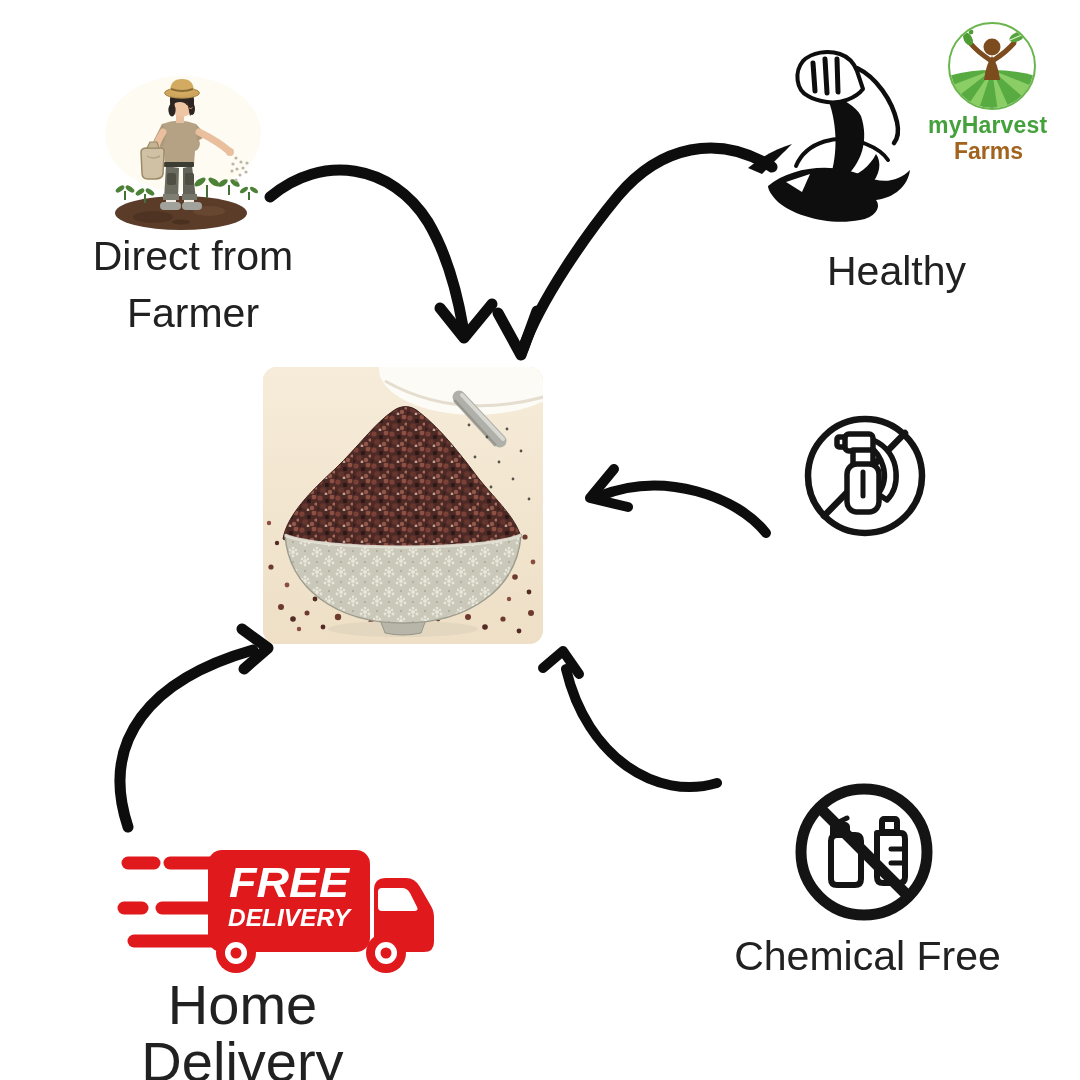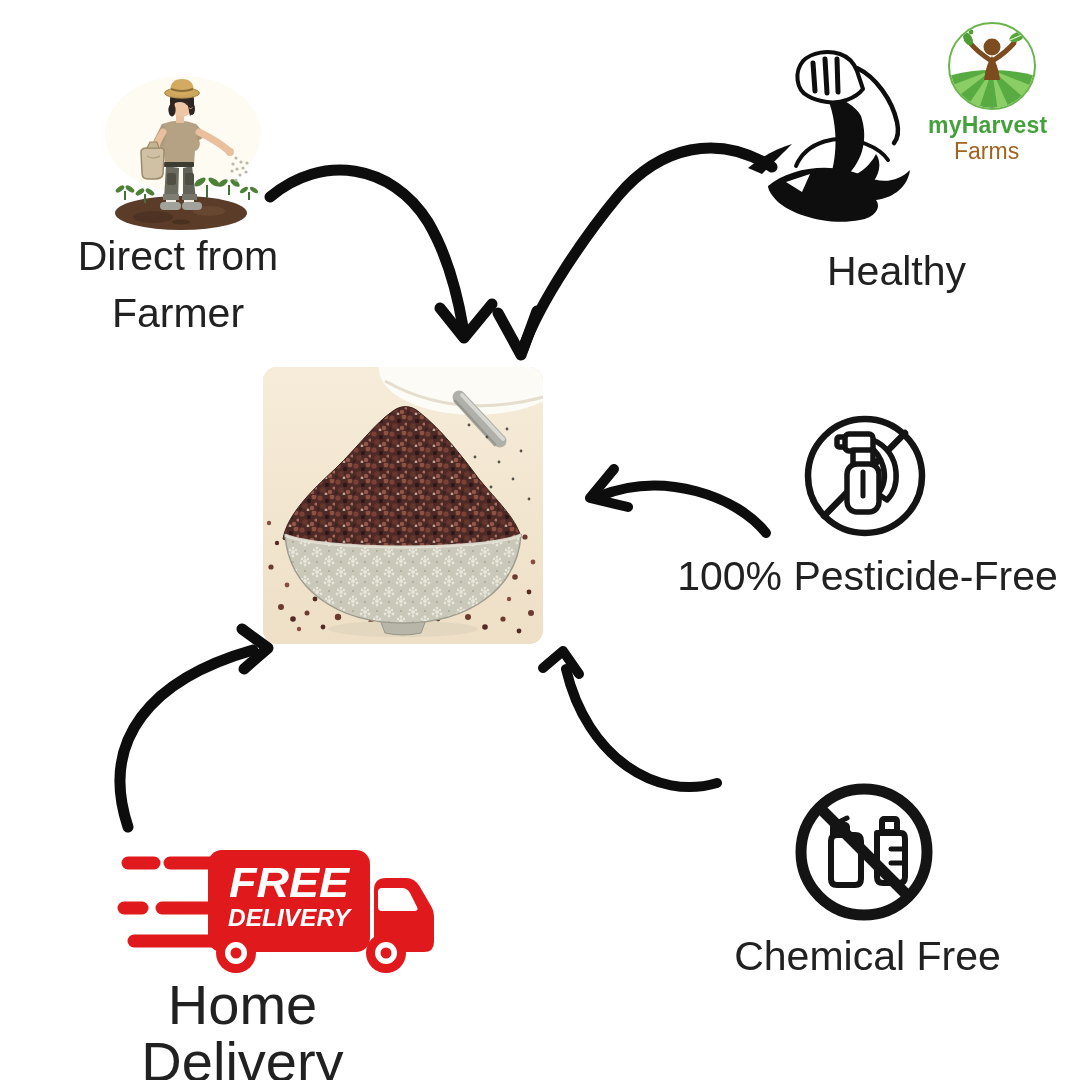--- a/index.html
+++ b/index.html
@@ -4,29 +4,29 @@
 <style>
   html,body{margin:0;padding:0;background:#ffffff;}
   .canvas{
     position:relative;width:1080px;height:1080px;background:#ffffff;overflow:hidden;
     font-family:"Liberation Sans","DejaVu Sans",sans-serif;color:var(--text,#212121);
   }
   .label{
     position:absolute;text-align:center;white-space:pre-line;
     font-size:41px;line-height:57px;color:var(--text,#212121);font-weight:400;
   }
-  .label-direct{left:8px;top:228px;width:340px;}
+  .label-direct{left:23px;top:228px;width:340px;}
   .label-healthy{left:716px;top:243px;width:250px;text-align:right;}
   .label-pesticide{left:655px;top:548px;width:425px;}
   .label-chemical{left:655px;top:928px;width:425px;}
   .label-home{left:95px;top:976px;width:295px;font-size:56px;}
   .brand{position:absolute;left:928px;top:20px;width:128px;text-align:left;}
   .brand svg{display:block;margin:0 auto;}
   .brand-name{font-weight:700;font-size:23px;line-height:26px;color:var(--brand-green,#44a13c);letter-spacing:.2px;}
-  .brand-suffix{font-weight:400;font-size:23px;line-height:26px;color:var(--brand-brown,#a2631d);padding-left:26px;}
+  .brand-suffix{font-weight:700;font-size:23px;line-height:26px;color:var(--brand-brown,#a2631d);padding-left:26px;}
   .photo{
     position:absolute;left:263px;top:367px;width:280px;height:277px;
     border-radius:14px;overflow:hidden;background:#f2e5d0;
   }
   .arrows{position:absolute;left:0;top:0;width:1080px;height:1080px;color:var(--arrow,#0d0d0d);pointer-events:none;}
   .arrows path,.arrows polyline{stroke:currentColor;fill:none;stroke-linecap:round;stroke-linejoin:round;}
   .muscle{position:absolute;left:746px;top:46px;color:#0e0e0e;}
   .farmer{position:absolute;left:103px;top:72px;}
   .icon-pesticide{position:absolute;left:799px;top:410px;color:var(--icon-stroke,#141414);}
   .icon-chemical{position:absolute;left:787px;top:775px;color:var(--icon-stroke,#141414);}
@@ -297,21 +297,20 @@
     <line class="oline" x1="106" y1="23" x2="25" y2="106" stroke-width="6.5"></line>
     <g fill="#ffffff" class="oline" stroke-width="5.5">
       <path d="M74 30 C 88 36 96 48 97 62 C 98 74 94 84 88 90 L 79 84 C 85 76 87 66 84 56 C 81 46 76 40 70 36 Z"></path>
       <rect x="38" y="27" width="10" height="10" rx="2"></rect>
       <rect x="46" y="24" width="28" height="17" rx="4"></rect>
       <rect x="54" y="40" width="20" height="16"></rect>
       <rect x="48" y="54" width="32" height="48" rx="10"></rect>
     </g>
     <line class="oline" x1="64" y1="62" x2="64" y2="86" stroke-width="5"></line>
   </svg>
-  <div class="label label-pesticide">100% Pesticide-Free</div>
 
   <svg class="icon-chemical" width="154" height="154" viewBox="0 0 154 154">
     <circle class="oline" cx="77" cy="77" r="63" fill="none" stroke-width="11"></circle>
     <g fill="#ffffff" class="oline" stroke-width="6">
       <rect x="46" y="50" width="14" height="12" rx="2"></rect>
       <path d="M44 66 Q44 60 50 60 L68 60 Q74 60 74 66 L74 104 Q74 110 68 110 L50 110 Q44 110 44 104 Z"></path>
       <rect x="95" y="44" width="15" height="13" rx="2"></rect>
       <path d="M90 58 L114 58 Q118 58 118 64 L118 102 Q118 108 112 108 L96 108 Q90 108 90 102 Z"></path>
     </g>
     <path class="oline" d="M46 50 L60 43" fill="none" stroke-width="5"></path>

